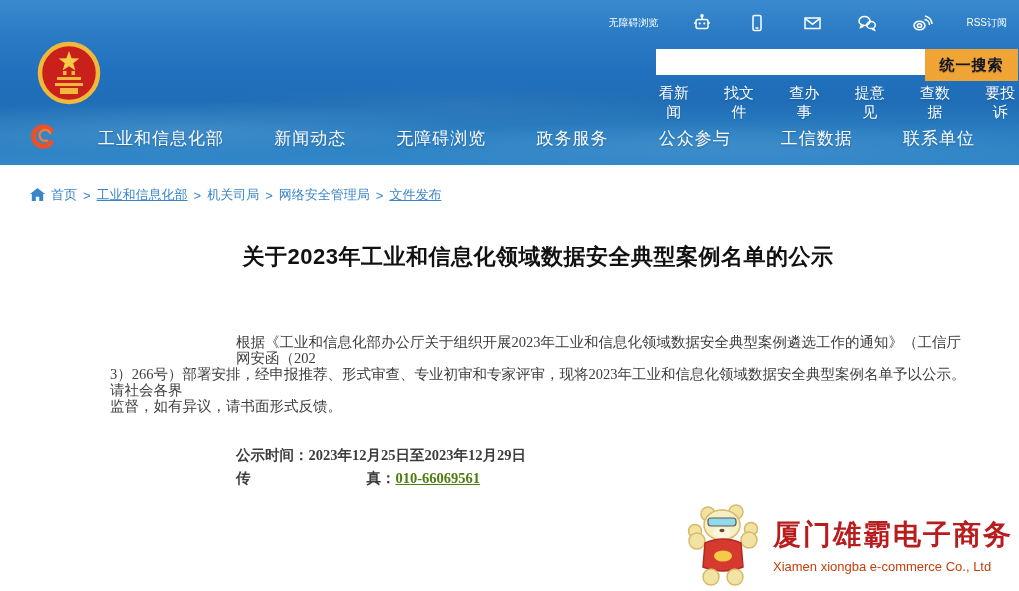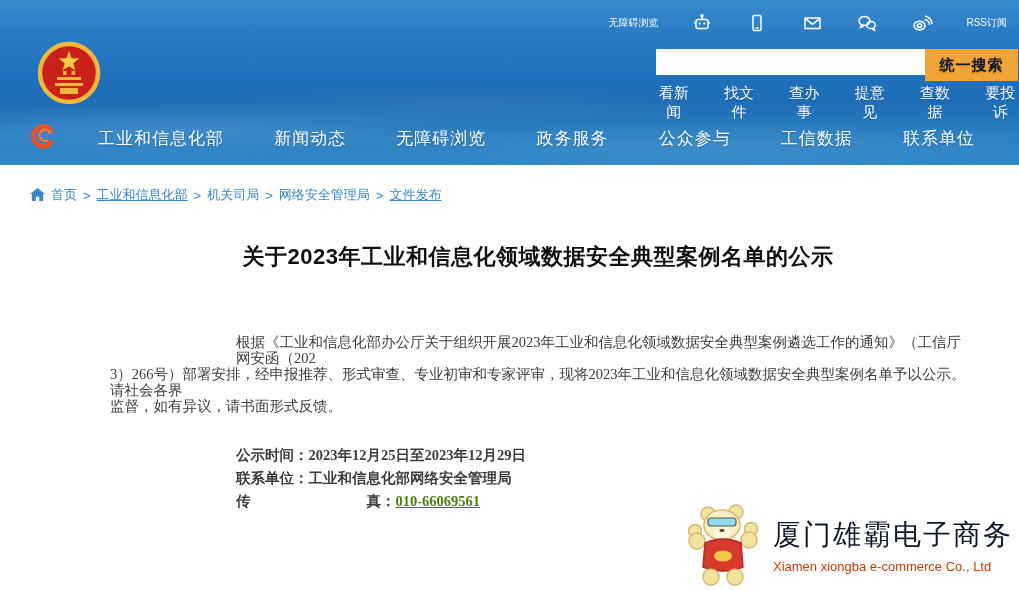--- a/index.html
+++ b/index.html
@@ -63,21 +63,21 @@
   .paragraph .pline.indent { padding-left:126px; }
   .info-block { margin-top:30px; margin-left:126px; font-size:14.5px; line-height:23px;font-weight:bold; }
   .info-row .val { color:#3d3d3d; }
   .info-row .val.link { text-decoration:underline; cursor:pointer; color:#4d7c0f; }
 
   
   .watermark { position:absolute; right:6px; bottom:2px; display:flex;
     align-items:center; font-family:"Liberation Sans", sans-serif; }
   .wm-bear { width:82px; height:88px; flex:none; }
   .wm-text { margin-left:8px; }
-  .wm-cn { font-size:28px; font-weight:normal; color:#0f172a; letter-spacing:2px; }
+  .wm-cn { font-size:28px; font-weight:bold; color:#b91c1c; letter-spacing:2px; }
   .wm-en { font-size:13px; color:#c2410c; margin-top:5px; }
 </style>
 </head>
 <body>
 
 <div class="header">
 
   <div class="topbar">
     <span class="tb-link">无障碍浏览</span>
     <span class="tb-icon">
@@ -188,23 +188,20 @@
 
   <div class="paragraph">
     <div class="pline indent">根据《工业和信息化部办公厅关于组织开展2023年工业和信息化领域数据安全典型案例遴选工作的通知》（工信厅网安函（202</div>
     <div class="pline">3）266号）部署安排，经申报推荐、形式审查、专业初审和专家评审，现将2023年工业和信息化领域数据安全典型案例名单予以公示。请社会各界</div>
     <div class="pline">监督，如有异议，请书面形式反馈。</div>
   </div>
 
   <div class="info-block">
     <div class="info-row">
       <span class="lbl">公示时间：</span><span class="val">2023年12月25日至2023年12月29日</span>
-    </div>
-    <div class="info-row">
-      <span class="lbl">联系单位：</span><span class="val">工业和信息化部网络安全管理局</span>
     </div>
     <div class="info-row">
       <span class="lbl">传　　　　　　　　真：</span><span class="val link">010-66069561</span>
     </div>
   </div>
 
 </div>
 
 <div class="watermark">
   <svg class="wm-bear" viewBox="0 0 82 88">

